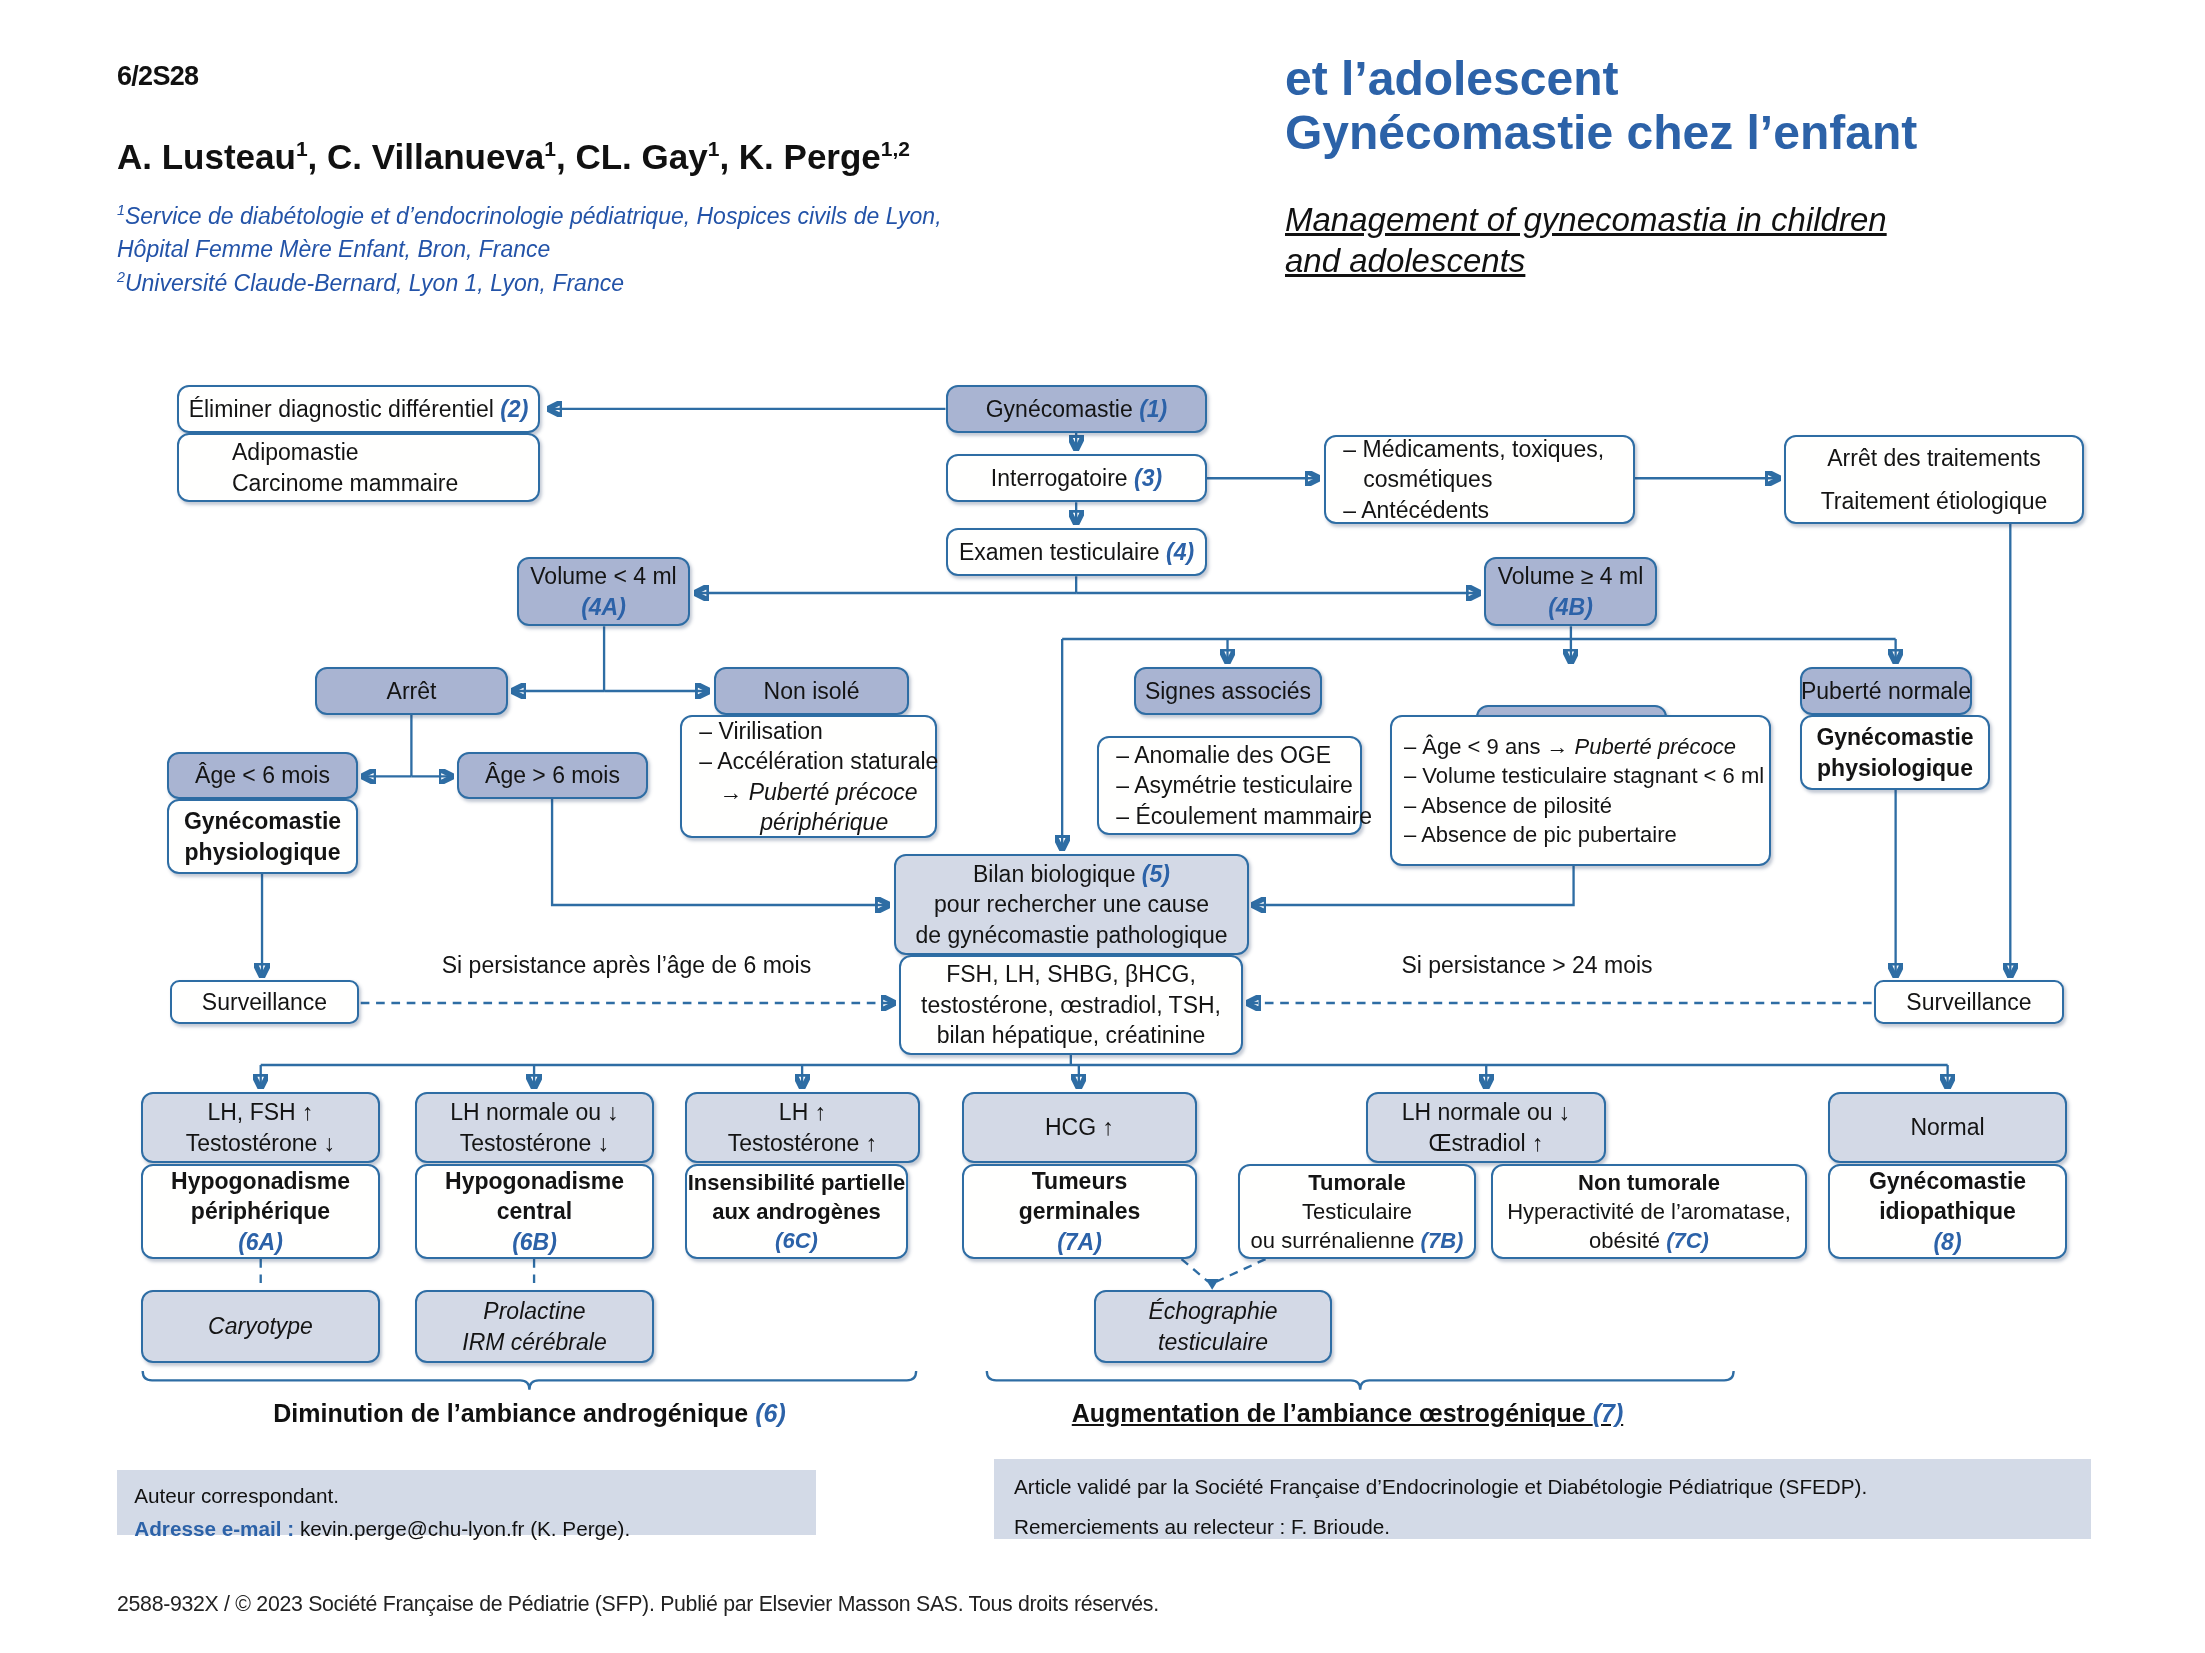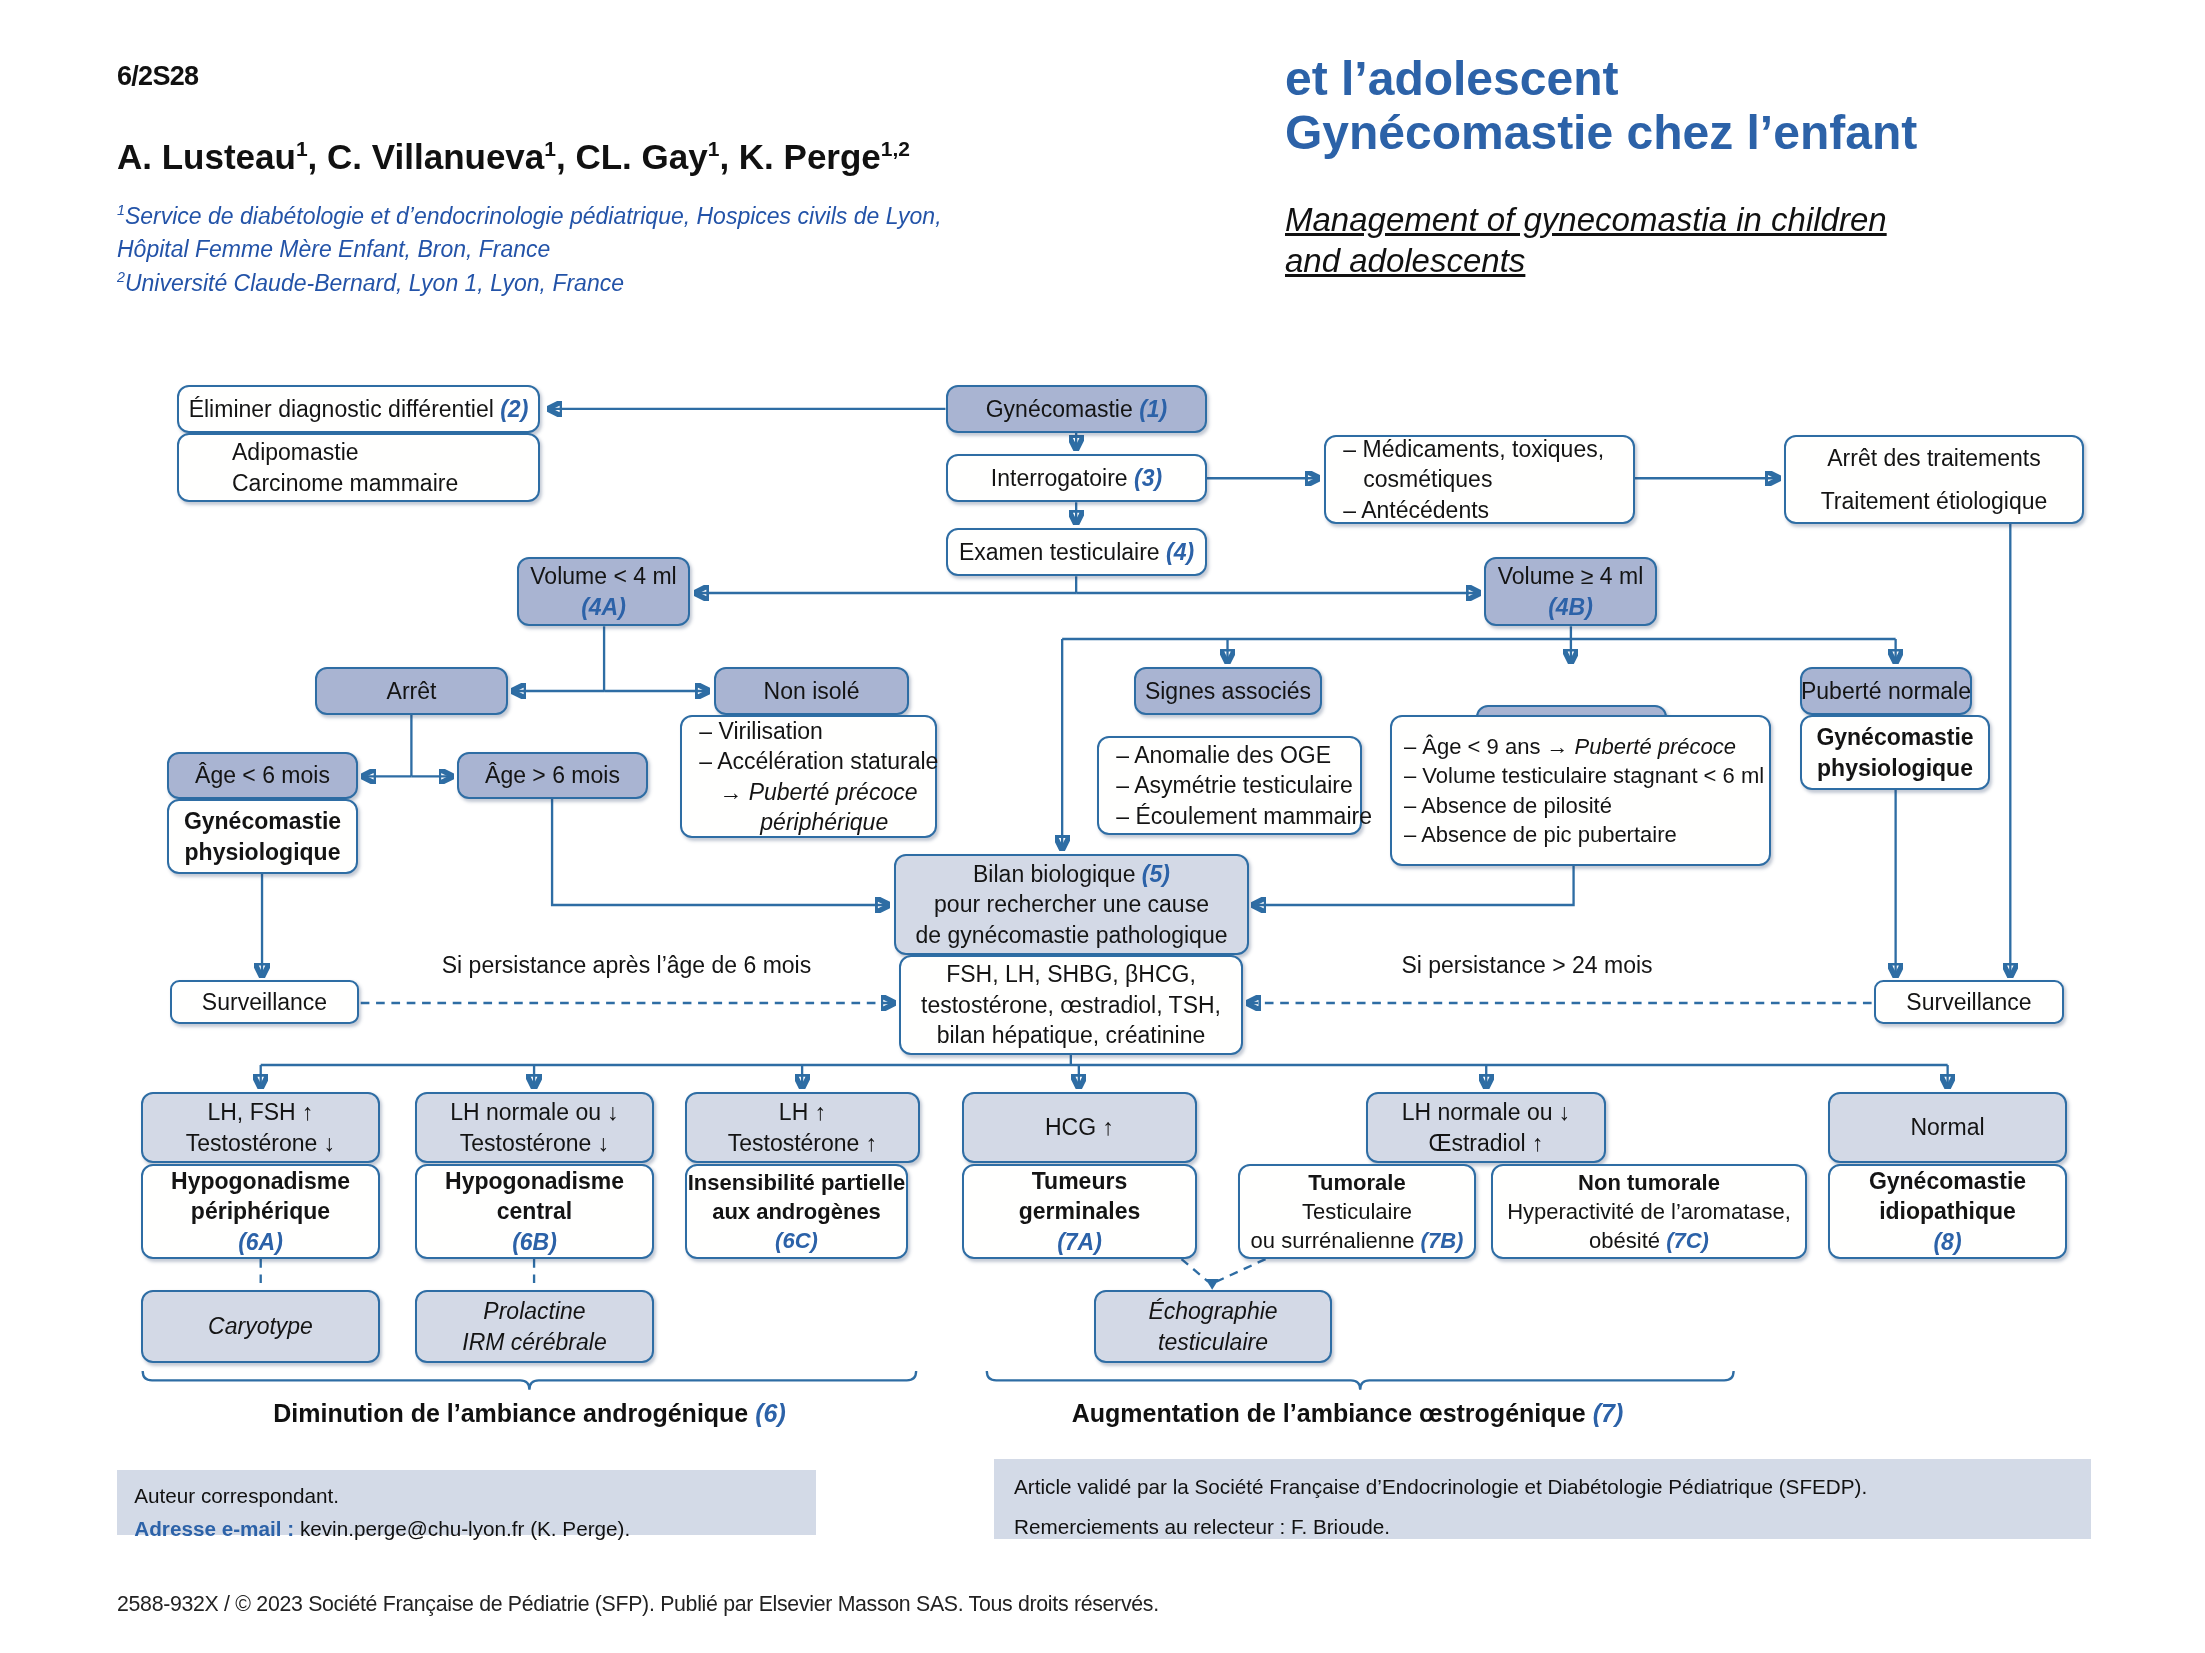--- a/index.html
+++ b/index.html
@@ -307,21 +307,21 @@
     <div class="ln">IRM cérébrale</div>
   </div>
   <div class="box light it" style="left:1094px;top:1290px;width:238px;height:73px;">
     <div class="ln">Échographie</div>
     <div class="ln">testiculaire</div>
   </div>
 
   <div class="abs bracelabel" style="left:196px;top:1399px;width:667px;">
     <span>Diminution de l’ambiance androgénique </span><span class="mk">(6)</span>
   </div>
-  <div class="abs bracelabel" style="left:1014px;top:1399px;width:667px;">
+  <div class="abs bracelabel" style="left:1014px;top:1399px;width:667px;text-decoration:underline;">
     <span>Augmentation de l’ambiance œstrogénique </span><span class="mk">(7)</span>
   </div>
 
   <div class="footbox" style="left:117px;top:1470px;width:699px;height:65px;padding:9.3px 0 0 17.3px;">
     <div class="foot-txt blue">Auteur correspondant.</div>
     <div class="foot-txt">
       <span class="blue bold">Adresse e-mail : </span><span>kevin.perge@chu-lyon.fr (K. Perge).</span>
     </div>
   </div>
 

